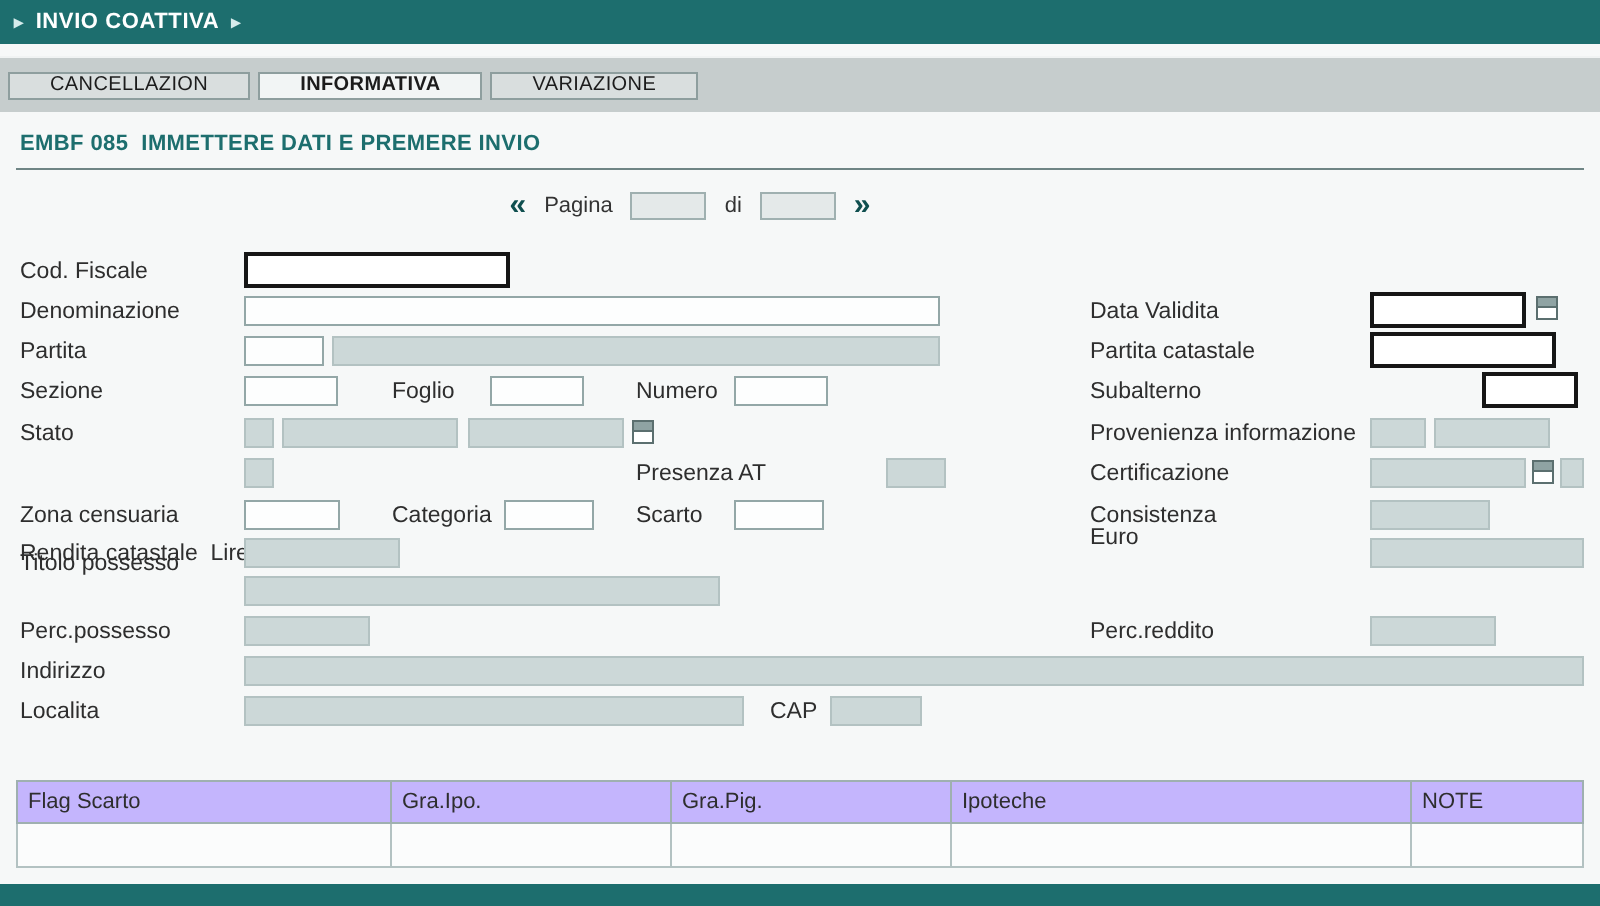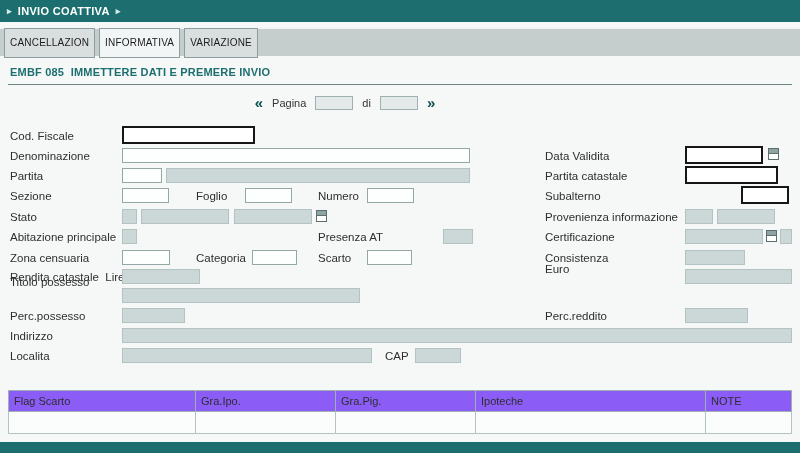--- a/index.html
+++ b/index.html
@@ -6,43 +6,43 @@
   html,body { background:#e8ebeb; font-family:"Liberation Sans", sans-serif; }
   .screen { position:relative; width:800px; height:453px; background:#f6f8f8; overflow:hidden; }
 
   .topbar { position:absolute; top:0; left:0; right:0; height:22px; background:#1d6e6e; color:#fff;
             display:flex; align-items:center; padding:0 7px; gap:6px; font-size:11px; font-weight:bold; letter-spacing:.3px; }
   .crumb-arrow { font-size:9px; color:#d6ecec; }
   .crumb { cursor:pointer; white-space:pre; }
 
   .tabstrip { position:absolute; top:28px; left:0; right:0; height:28px; background:#c6cdcd; border-top:1px solid #f0f3f3;
               display:flex; align-items:center; padding:0 4px; gap:4px; }
-  .tab { height:30px; padding:0 5px; font-size:10px; font-family:inherit; color:#1c1c1c; background:#d9dede;
+  .tab { height:14px; padding:0 20px; font-size:10px; font-family:inherit; color:#1c1c1c; background:#d9dede;
          border:1px solid #8e9e9e; cursor:pointer; letter-spacing:.2px; }
-  .tab.active { background:#f2f5f5; font-weight:normal; }
+  .tab.active { background:#f2f5f5; font-weight:bold; }
 
   .message { position:absolute; top:66px; left:10px; color:#1d6e6e; font-weight:bold; font-size:11px; letter-spacing:.2px; white-space:pre; }
   .rule { position:absolute; top:84px; left:8px; width:784px; border:none; border-top:1px solid #6f8585; }
 
   .pagination { position:absolute; top:96px; left:0; width:690px; display:flex; justify-content:center; align-items:center;
                 gap:9px; font-size:11px; color:#333; }
   .pg-arrow { color:#0f4f4f; font-weight:bold; font-size:15px; cursor:pointer; line-height:14px; }
   .pg-input { width:38px; height:14px; background:#e4e9e9; border:1px solid #9fb0b0; font-size:11px; font-family:inherit; }
 
   .formarea { position:absolute; top:120px; left:0; width:800px; height:258px; }
   .lbl { position:absolute; font-size:11.5px; color:#2e2e2e; line-height:14px; white-space:pre; }
   .fld { position:absolute; height:15px; border:1px solid #93a7a7; background:#fdfefe; font-size:11px; font-family:inherit; padding:0 2px; }
   .fld.ro { background:#ccd8d8; border:1px solid #b3c2c2; }
   .fld.hot { border:2px solid #161616; background:#fff; height:18px; }
 
   .cal { position:absolute; width:11px; height:12px; border:1px solid #5b6f6f; background:#fff; cursor:pointer; }
   .cal::before { content:""; position:absolute; left:-1px; right:-1px; top:-1px; height:4px; background:#8fa3a3; border:1px solid #5b6f6f; }
 
   .grid { position:absolute; top:390px; left:8px; width:784px; border-collapse:collapse; font-size:11px; color:#2e2e2e; table-layout:fixed; }
-  .grid th { background:#8b5cf6; border:1px solid #9fb0b0; font-weight:normal; text-align:left; padding:3px 5px; height:21px; }
+  .grid th { background:#c4b5fd; border:1px solid #9fb0b0; font-weight:normal; text-align:left; padding:3px 5px; height:21px; }
   .grid td { background:#fbfcfc; border:1px solid #b3c2c2; height:22px; }
 
   .bottombar { position:absolute; left:0; right:0; bottom:0; height:11px; background:#1d6e6e; }
 </style>
 </head>
 <body>
 
 <div class="screen">
 
   <header class="topbar">
@@ -97,21 +97,20 @@
 
     <span class="lbl" style="left:10px; top:90px">Stato</span>
     <input class="fld ro" style="left: 122px; top: 89px; width: 15px;" value="">
     <input class="fld ro" style="left: 141px; top: 89px; width: 88px;" value="">
     <input class="fld ro" style="left: 234px; top: 89px; width: 78px;" value="">
     <span class="cal" style="left:316px; top:90px"></span>
     <span class="lbl" style="left:545px; top:90px">Provenienza informazione</span>
     <input class="fld ro" style="left: 685px; top: 89px; width: 28px;" value="">
     <input class="fld ro" style="left: 717px; top: 89px; width: 58px;" value="">
 
-    <span class="lbl" style="left:10px; top:110px">Abitazione principale</span>
     <input class="fld ro" style="left: 122px; top: 109px; width: 15px;" value="">
     <span class="lbl" style="left:318px; top:110px">Presenza AT</span>
     <input class="fld ro" style="left: 443px; top: 109px; width: 30px;" value="">
     <span class="lbl" style="left:545px; top:110px">Certificazione</span>
     <input class="fld ro" style="left: 685px; top: 109px; width: 78px;" value="">
     <span class="cal" style="left:766px; top:110px"></span>
     <input class="fld ro" style="left: 780px; top: 109px; width: 12px;" value="">
 
     <span class="lbl" style="left:10px; top:131px">Zona censuaria</span>
     <input class="fld" style="left: 122px; top: 130px; width: 48px;" value="">

